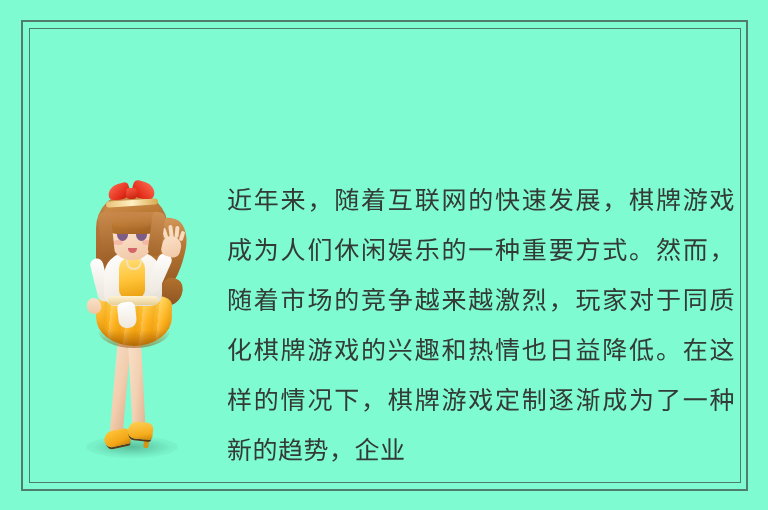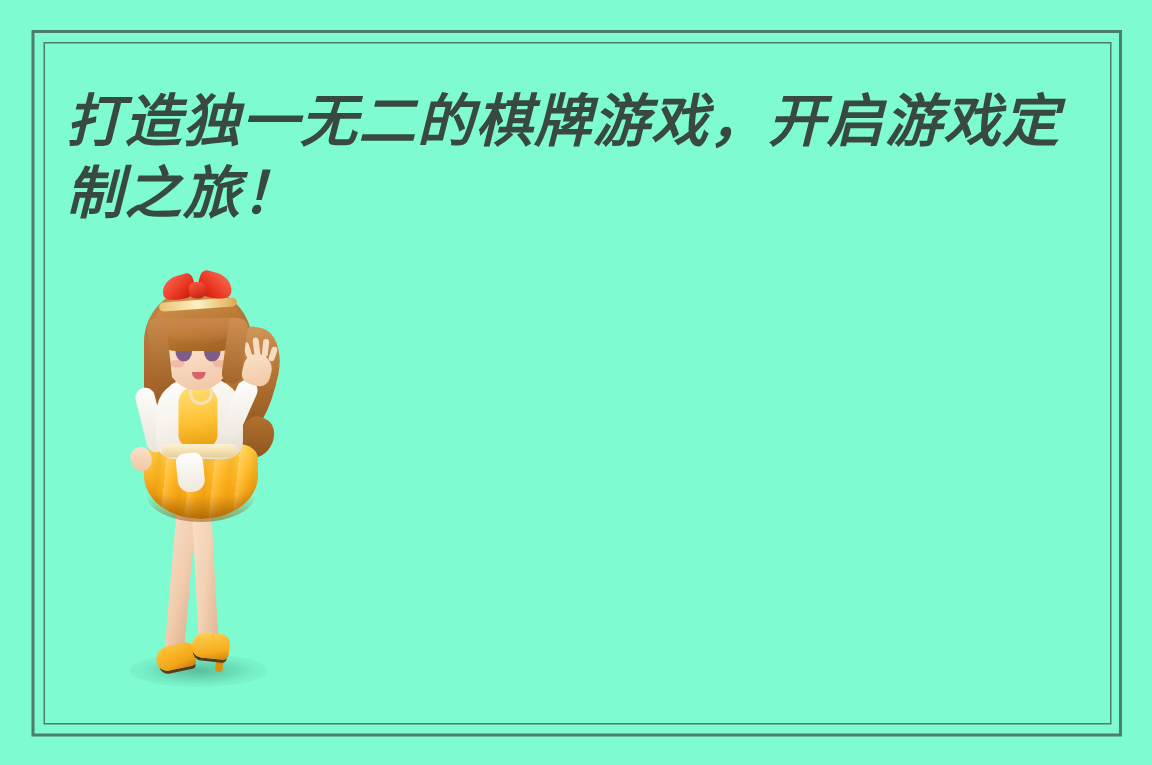--- a/index.html
+++ b/index.html
@@ -333,21 +333,20 @@
   }
 </style>
 </head>
 <body>
 
 <div class="poster">
 
   <div class="frame-outer"></div>
   <div class="frame-inner"></div>
 
-  <div class="headline">打造独一无二的棋牌游戏，开启游戏定制之旅！</div>
 
   <div class="character">
     <div class="char-layer ground-shadow"></div>
 
     <div class="char-layer hair-back"></div>
     <div class="char-layer ponytail"></div>
     <div class="char-layer ponytail-tip"></div>
 
     <div class="char-layer leg-left"></div>
     <div class="char-layer leg-right"></div>
@@ -390,14 +389,15 @@
     <div class="char-layer bangs"></div>
     <div class="char-layer sidelock-l"></div>
     <div class="char-layer sidelock-r"></div>
     <div class="char-layer headband"></div>
 
     <div class="char-layer bow-left"></div>
     <div class="char-layer bow-right"></div>
     <div class="char-layer bow-knot"></div>
   </div>
 
+  <div class="body-copy">近年来，随着互联网的快速发展，棋牌游戏成为人们休闲娱乐的一种重要方式。然而，随着市场的竞争越来越激烈，玩家对于同质化棋牌游戏的兴趣和热情也日益降低。在这样的情况下，棋牌游戏定制逐渐成为了一种新的趋势，企业</div>
 
 </div>
 
 </body></html>

